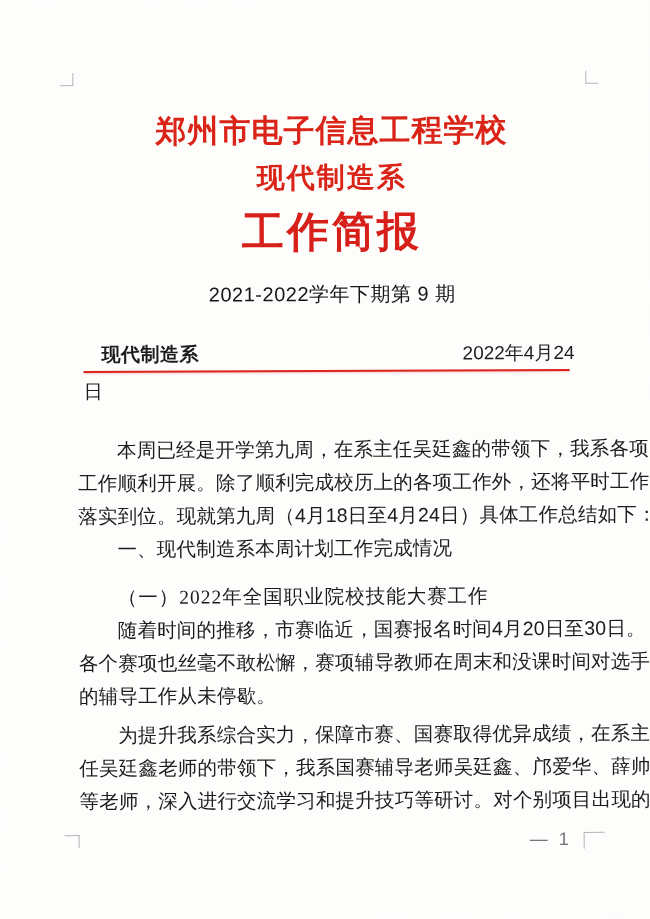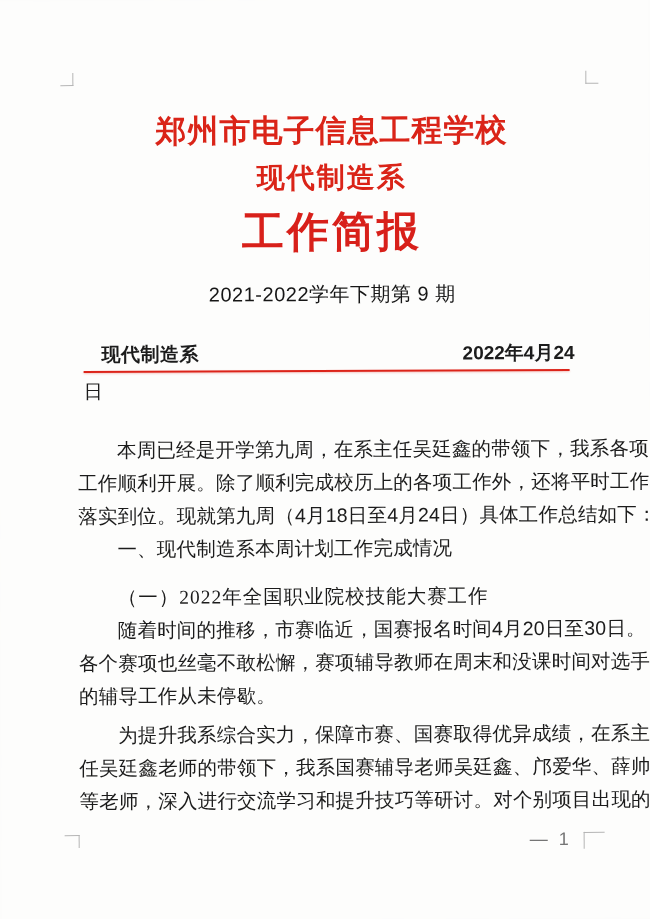--- a/index.html
+++ b/index.html
@@ -68,21 +68,21 @@
   }
   .meta-row {
     position: absolute;
     top: 341px; left: 24px; right: 13px;
     display: flex;
     justify-content: space-between;
     align-items: baseline;
     font-size: 19px;
   }
   .meta-left  { font-weight: 600; letter-spacing: 0.5px; }
-  .meta-right { font-weight: 700; }
+  .meta-right { font-weight: 400; }
   .red-rule {
     position: absolute;
     top: 370px; left: 6px; right: 18px;
     height: 2px;
     background: #dc241a;
     box-shadow: 0 1px 2px rgba(220,36,26,0.25);
   }
   .date-wrap {
     position: absolute;
     top: 378px; left: 6px;

